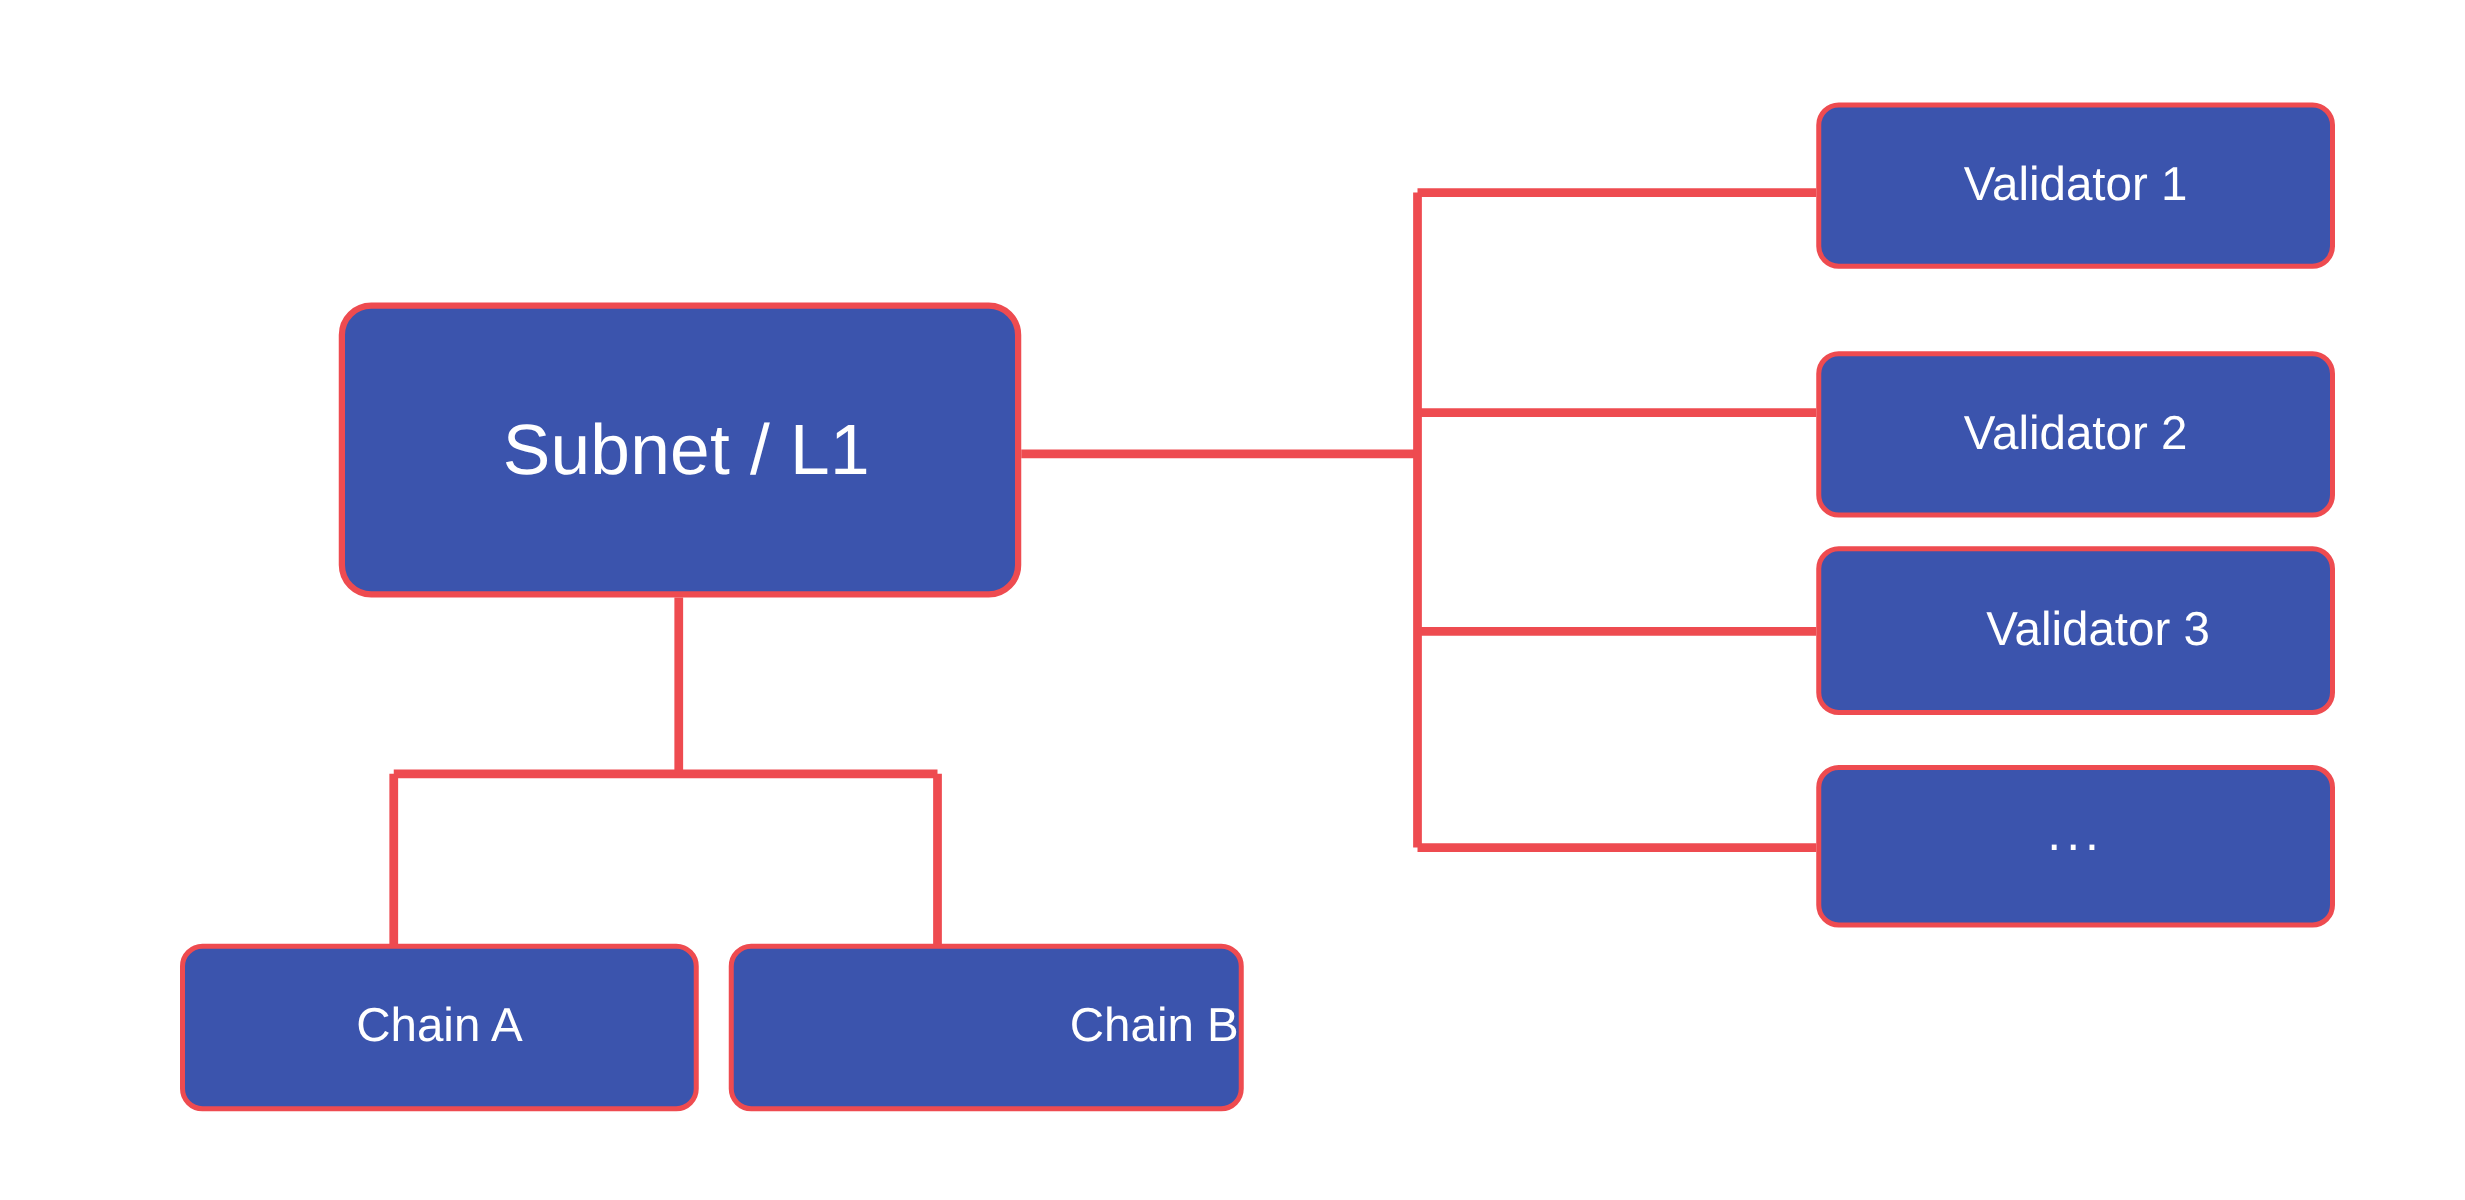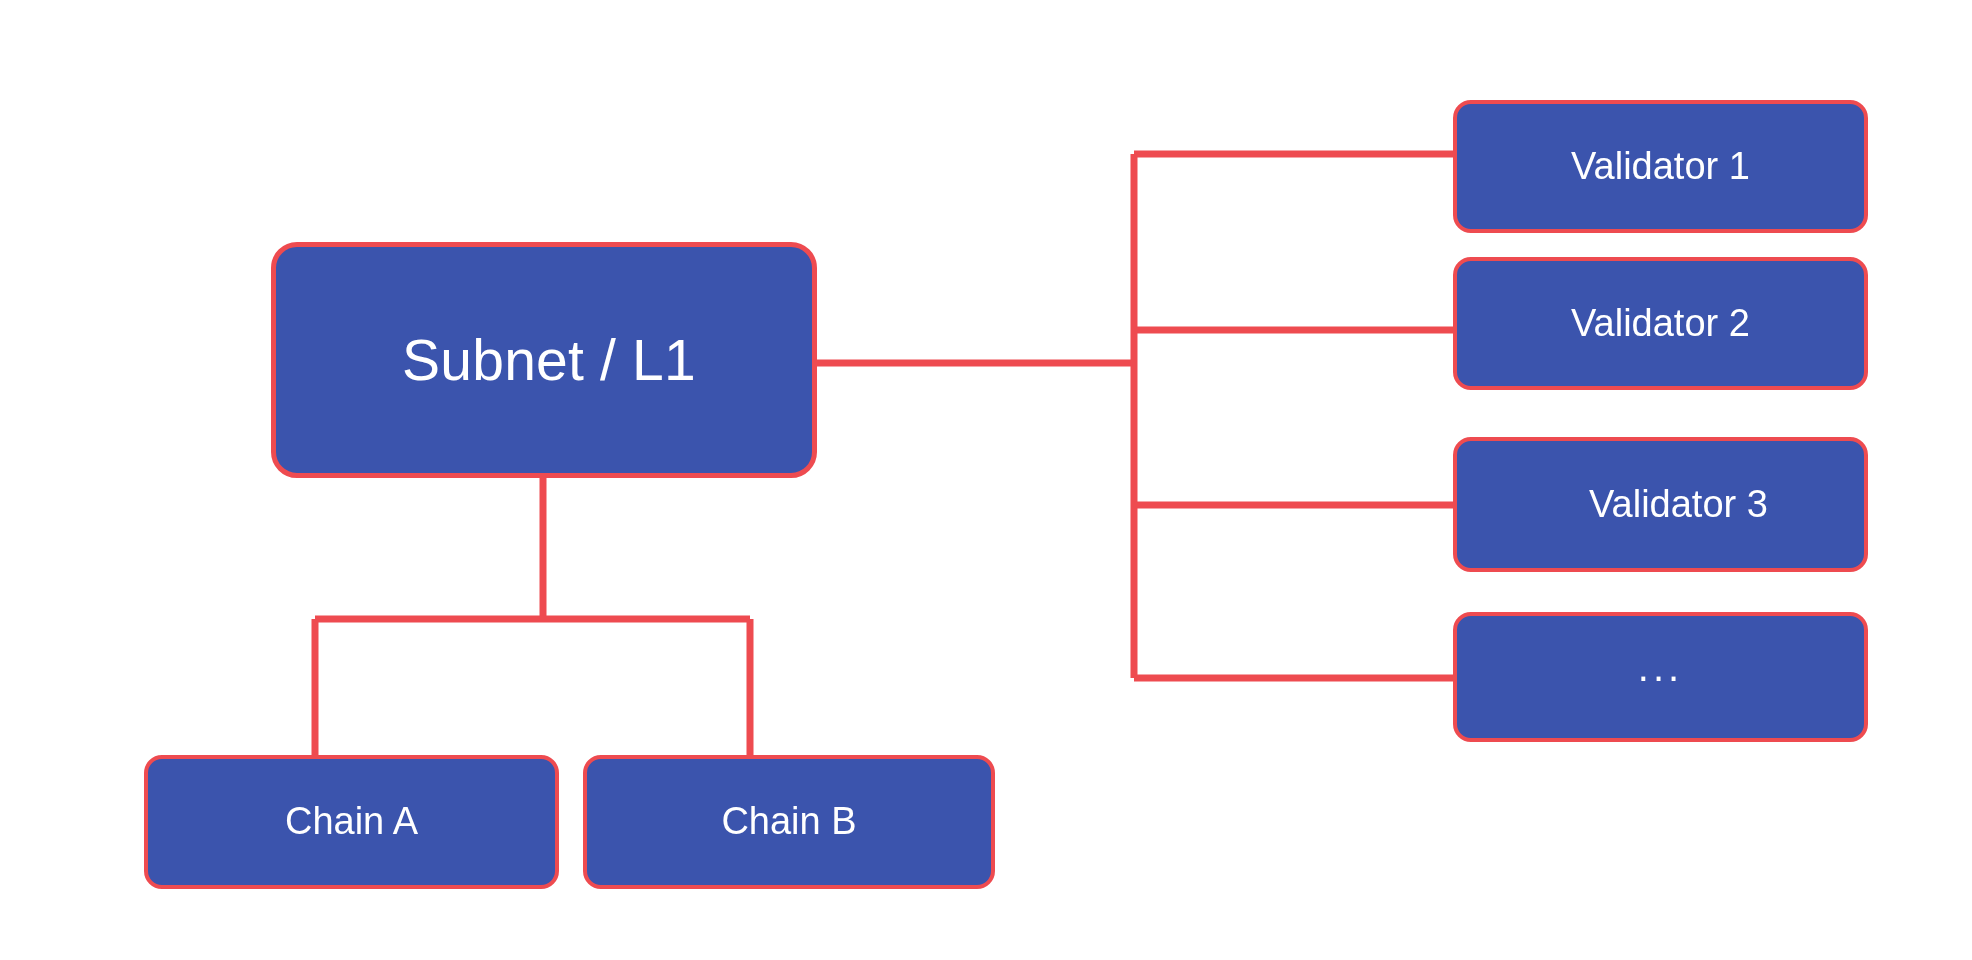--- a/index.html
+++ b/index.html
@@ -67,21 +67,21 @@
     border-radius: 18px;
     font-size: 38px;
   }
   
   .node-validator {
     left: 1453px;
     width: 415px;
     border-radius: 18px;
     font-size: 38px;
   }
-  .node-v1 { top: 100px;  height: 133px; }
+  .node-v1 { top: 82px;  height: 133px; }
   .node-v2 { top: 257px; height: 133px; }
   .node-v3 { top: 437px; height: 135px; }
   .node-v4 { top: 612px; height: 130px; }
   .ellipsis-label {
     letter-spacing: 4px;
     font-size: 40px;
     position: relative;
     top: -10px;
   }
 </style>
@@ -112,29 +112,29 @@
   </svg>
 
   <div class="node node-root" style="background:#3b54ad;border:5px solid #ee4b50;">
     <span class="node-label">Subnet / L1</span>
   </div>
 
   <div class="node node-chain-a" style="background:#3b54ad;border:4px solid #ee4b50;margin-left:36px;">
     <span class="node-label">Chain A</span>
   </div>
 
-  <div class="node node-chain-b" style="background:#3b54ad;border:4px solid #ee4b50;">
+  <div class="node node-chain-b" style="background:#3b54ad;border:4px solid #ee4b50;justify-content:flex-end;">
     <span class="node-label">Chain B</span>
   </div>
 
   <div class="node node-validator node-v1" style="background:#3b54ad;border:4px solid #ee4b50;">
     <span class="node-label">Validator 1</span>
   </div>
 
-  <div class="node node-validator node-v2" style="background:#3b54ad;border:4px solid #ee4b50;">
+  <div class="node node-validator node-v2" style="background:#3b54ad;border:4px solid #ee4b50;margin-top:24px;">
     <span class="node-label">Validator 2</span>
   </div>
 
   <div class="node node-validator node-v3" style="background:#3b54ad;border:4px solid #ee4b50;padding-left:36px;">
     <span class="node-label">Validator 3</span>
   </div>
 
   <div class="node node-validator node-v4" style="background:#3b54ad;border:4px solid #ee4b50;">
     <span class="node-label ellipsis-label">...</span>
   </div>

